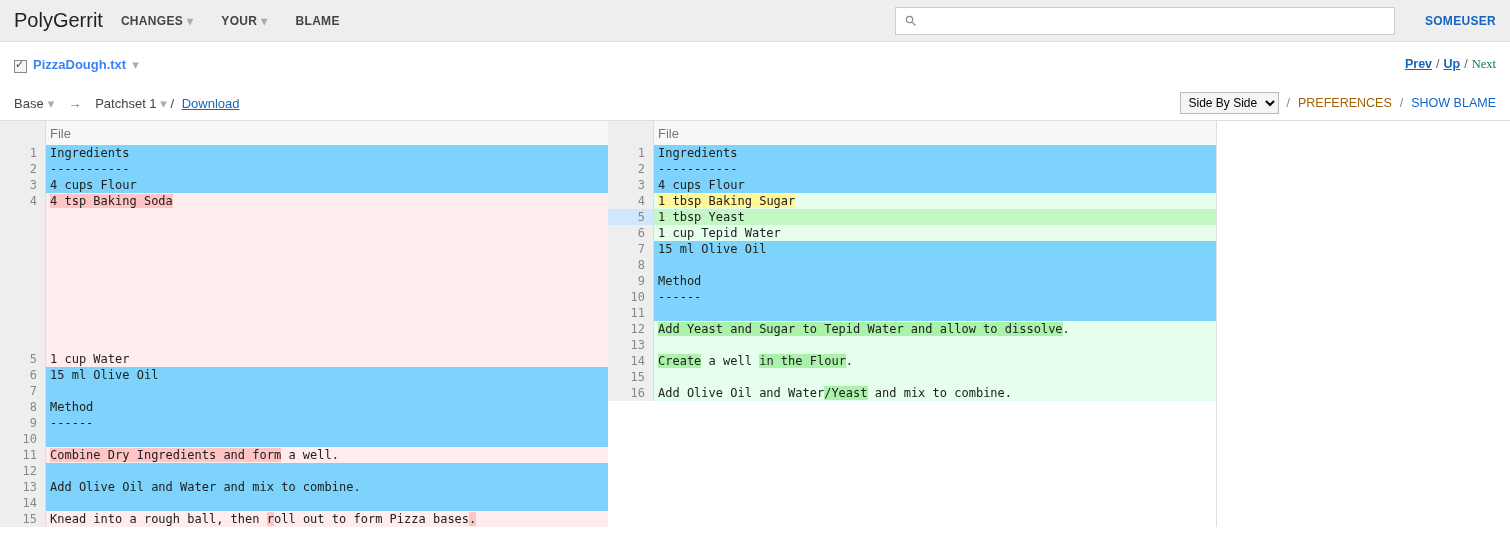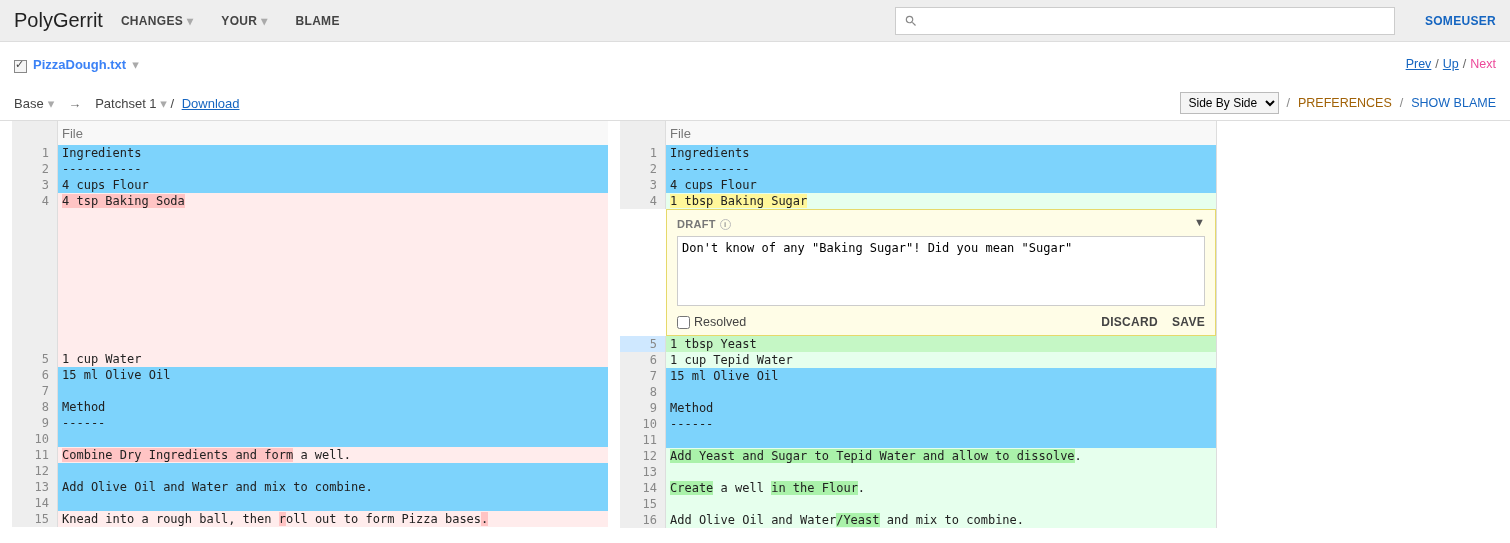--- a/index.html
+++ b/index.html
@@ -21,39 +21,39 @@
 .change-header { display: flex; align-items: center; height: 44px; padding: 0 14px; }
 .change-header .chnum { color: #1565c0; text-decoration: underline; font-weight: 700; }
 .change-header .chtitle { font-weight: 700; color: #222; }
 .change-header .emdash { color: #555; margin: 0 6px; }
 .change-header .checkbox-icon { width: 13px; height: 13px; border: 1px solid #888; display:inline-block; position:relative; top:2px; margin-right:4px; background:#f5f5f5; }
 .change-header .checkbox-icon::after { content:"✓"; position:absolute; top:-3px; left:0; font-size:11px; color:#444; }
 .change-header .filelink { color: #3b82f6; font-weight: 700; margin-left: 2px; }
 .change-header .filechev { color: #aaa; margin-left: 6px; }
 .change-header-spacer { flex:1; }
 .nav-links { font-size: 12.5px; }
-.nav-links a { color:#1565c0; text-decoration: underline; }
+.nav-links a { color:#1565c0; text-decoration: underline; font-weight: bold; }
 .nav-links .sep { color:#666; margin:0 4px; }
-.nav-links .disabled { color:#ec4899; }
+.nav-links .disabled { color:#0f766e;font-family:Liberation Serif, serif; }
 
 
 .patchset-row { display:flex; align-items:center; height: 34px; padding: 0 14px; font-size: 13px; color:#444; }
 .patchset-row .base { margin-right: 4px; }
 .patchset-row .chev { color:#aaa; }
 .patchset-row .arrow { margin: 0 14px; color:#666; }
 .patchset-row .download { color:#1565c0; text-decoration: underline; margin-left: 4px; }
 .patchset-row .right { margin-left:auto; display:flex; align-items:center; gap:8px; font-size:12.5px; }
 .patchset-row select.view-mode { border:1px solid #bbb; background:#f5f5f5; font-size:12px; padding:2px 4px; }
 .patchset-row .pref { color:#a16207; }
 .patchset-row .blame { color:#1565c0; }
 .patchset-row .sep { color:#888; }
 
 
 .diff-wrap { display:flex; border-top:1px solid #ddd; }
-.diff-col { width:608px; display:flex; flex-direction:column;padding-left:12px; }
+.diff-col { width:608px; display:flex; flex-direction:column; }
 .diff-col.left { border-right: none; }
 .diff-col.right { }
 .extra-col { flex:1; border-left:1px solid #ddd; }
 
 .file-header { display:flex; height:24px; align-items:center; }
 .file-header .ln-gutter { width:46px; background:#eee; border-right:1px solid #ddd; height:100%; }
 .file-header .label { color:#777; padding-left:4px; font-size:13px; background:#f8f8f8; flex:1; height:100%; display:flex; align-items:center; }
 
 .code-line { display:flex; min-height:16px; font-family: "Menlo", "Consolas", monospace; font-size:12px; line-height:16px; }
 .ln { width:46px; text-align:right; padding-right:8px; color:#888; background:#eee; border-right:1px solid #ddd; user-select:none; }
@@ -221,27 +221,20 @@
         <div class="content bg-none">-----------</div>
       </div>
       <div class="code-line">
         <div class="ln">3</div>
         <div class="content bg-none">4 cups Flour</div>
       </div>
       <div class="code-line">
         <div class="ln">4</div>
         <div class="content bg-green-light"><span class="hl-yellow">1 tbsp </span><span class="hl-yellow">Baking Sugar</span></div>
       </div>
-      <div class="comment-box"><div class="draft-label">DRAFT <span class="info-icon">i</span></div><div class="corner">▼</div><textarea style="">Don't know of any "Baking Sugar"! Did you mean "Sugar"</textarea><div class="footer">
-          <label class="resolved"><input type="checkbox" style=""> Resolved</label>
-          <div class="actions">
-            <span>DISCARD</span>
-            <span>SAVE</span>
-          </div>
-        </div></div>
       <div class="code-line">
         <div class="ln highlight-ln">5</div>
         <div class="content bg-green-strong">1 tbsp Yeast</div>
       </div>
       <div class="code-line">
         <div class="ln">6</div>
         <div class="content bg-green-light">1 cup Tepid Water</div>
       </div>
       <div class="code-line">
         <div class="ln">7</div>

